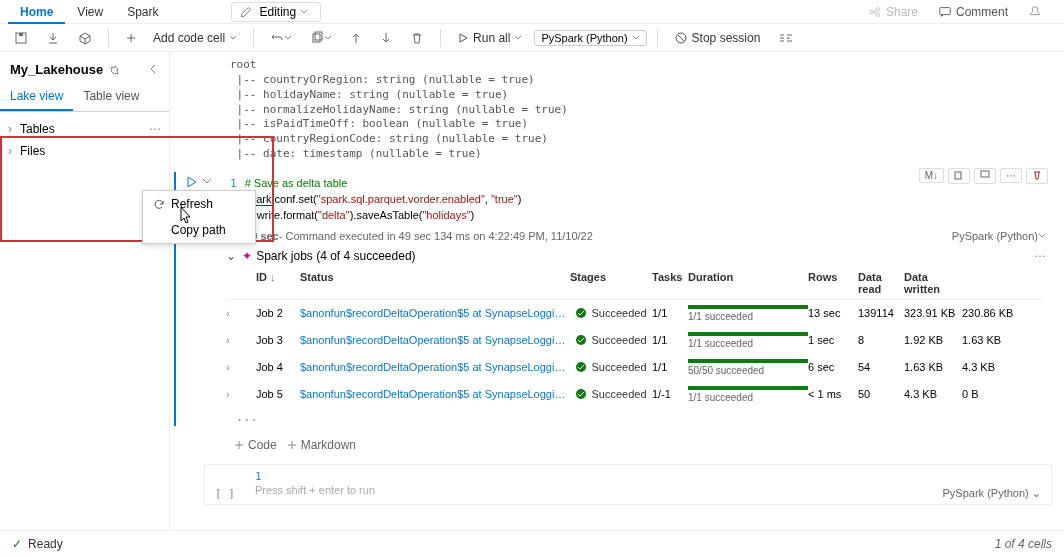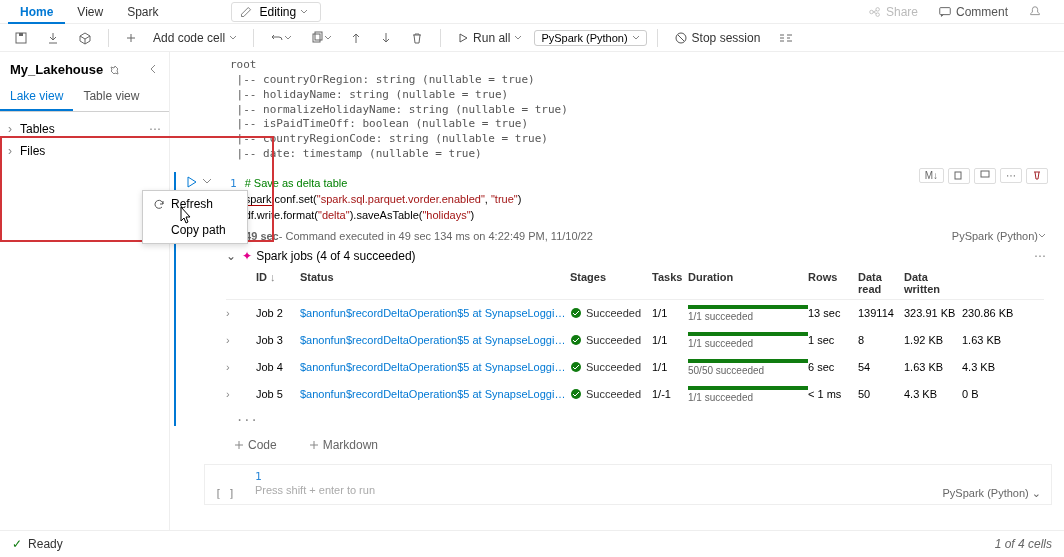--- a/index.html
+++ b/index.html
@@ -35,21 +35,21 @@
 .view-tab.active { color: #0078d4; border-bottom: 2px solid #0078d4; }
 .tree { padding: 6px 0; }
 .tree-item { display: flex; align-items: center; padding: 4px 8px; font-size: 12px; cursor: pointer; }
 .tree-item .chev { width: 12px; color: #888; }
 .tree-item .more { margin-left: auto; color: #888; }
 
 
 .highlight-box { position: absolute; left: 0; top: 84px; width: 274px; height: 106px; border: 2px solid #d13438; pointer-events: none; z-index: 5; }
 
 
-.ctx-menu { position: absolute; left: 142px; top: 138px; width: 106px; background: #fff; border: 1px solid #ccc; box-shadow: 0 2px 6px rgba(0,0,0,.15); z-index: 10; }
+.ctx-menu { position: absolute; left: 142px; top: 138px; width: 114px; background: #fff; border: 1px solid #ccc; box-shadow: 0 2px 6px rgba(0,0,0,.15); z-index: 10; }
 .ctx-item { display: flex; align-items: center; padding: 6px 10px; font-size: 12px; cursor: pointer; }
 .ctx-item svg { margin-right: 6px; }
 
 
 .cursor { position: absolute; left: 178px; top: 154px; z-index: 20; pointer-events: none; }
 
 
 .notebook { flex: 1; position: relative; overflow: hidden; padding-left: 4px; }
 
 .schema-output { font-family: Consolas, monospace; font-size: 11px; color: #555; white-space: pre; padding: 6px 20px 6px 56px; line-height: 1.35; }
@@ -73,29 +73,29 @@
 
 .spark-header { display: flex; align-items: center; padding: 4px 12px 4px 50px; font-size: 12px; }
 .spark-header .chev { color: #555; margin-right: 6px; }
 .spark-header .spark-ico { color: #e3008c; margin-right: 4px; }
 
 .jobs-table { margin: 0 14px 0 50px; }
 .jobs-head { display: grid; grid-template-columns: 30px 44px 270px 82px 36px 120px 50px 46px 58px 78px; font-size: 11px; color: #333; padding: 4px 0; border-bottom: 1px solid #eee; font-weight: 700; }
 .jobs-row { display: grid; grid-template-columns: 30px 44px 270px 82px 36px 120px 50px 46px 58px 78px; font-size: 11px; padding: 5px 0; align-items: center; }
 .jobs-row .expand { color: #888; cursor: pointer; }
 .jobs-row .desc { color: #0078d4; text-overflow: ellipsis; overflow: hidden; white-space: nowrap; }
-.jobs-row .status { display: flex; align-items: center; color: #333; }
+.jobs-row .status { display: flex; align-items: center; color: #333; justify-content: center; }
 .jobs-row .status svg { margin-right: 4px; }
 .task-bar { height: 4px; background: #e0e0e0; position: relative; margin-bottom: 2px; }
 .task-bar .fill { height: 4px; background: #107c10; }
 .task-text { font-size: 10px; color: #666; }
 
 .dots-out { padding: 2px 60px; color: #888; font-family: Consolas, monospace; }
 
-.add-row { display: flex; gap: 32px; padding: 8px 60px; font-size: 12px; color: #666; }
+.add-row { display: flex; gap: 10px; padding: 8px 60px; font-size: 12px; color: #666; }
 .add-btn { display: flex; align-items: center; cursor: pointer; }
 .add-btn svg { margin-right: 4px; }
 
 .empty-cell { margin: 4px 12px 4px 30px; border: 1px solid #eee; padding: 4px 10px; display: flex; align-items: flex-start; }
 .empty-cell .prompt { color: #888; font-family: Consolas, monospace; font-size: 11px; margin-right: 20px; margin-top: 18px; }
 .empty-cell .gut { font-family: Consolas, monospace; font-size: 11px; color: #2b88d8; margin-right: 8px; }
 .empty-cell .ph { color: #aaa; font-size: 11px; }
 .empty-cell .kern { margin-left: auto; font-size: 11px; color: #666; margin-top: 18px; }
 
 

